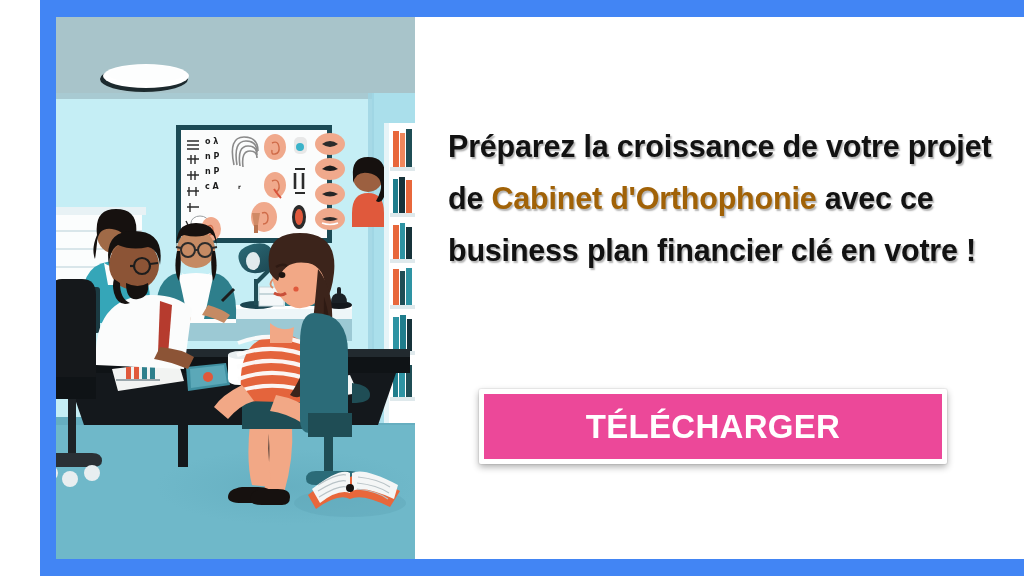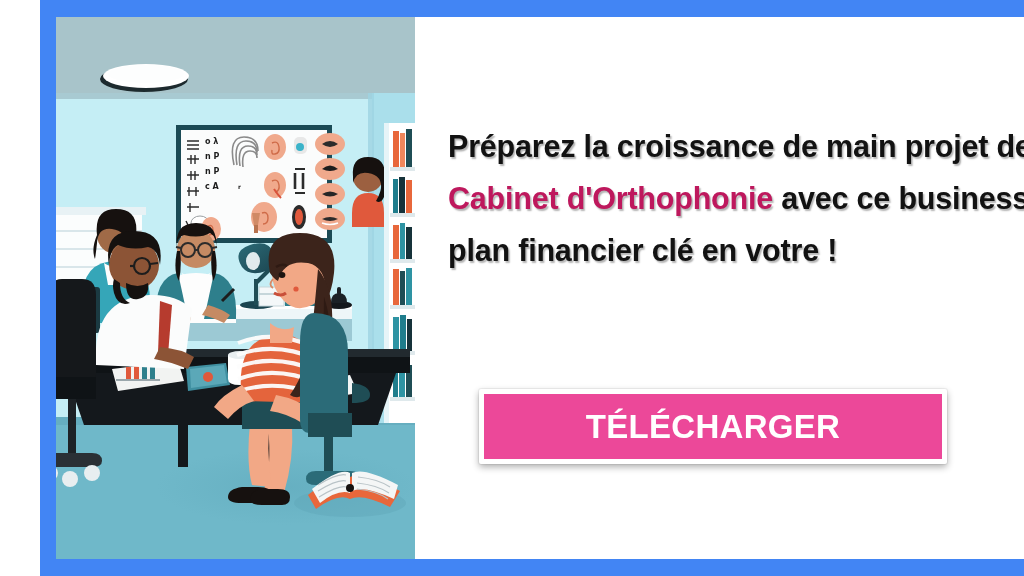--- a/index.html
+++ b/index.html
@@ -59,21 +59,21 @@
     width: 585px;
     margin: 0;
     font-family: "Liberation Sans", sans-serif;
     font-size: 30.5px;
     font-weight: 700;
     line-height: 52px;
     color: #121212;
     letter-spacing: -0.2px;
     text-shadow: 1.5px 1.5px 1.6px rgba(0,0,0,0.30);
   }
-  #headline .hl-brand { color: #be185d; }
+  #headline .hl-brand { color: #a16207; }
 
   #cta-button {
     position: absolute;
     left: 64px;
     top: 372px;
     width: 468px;
     height: 75px;
     box-sizing: border-box;
     background: #ec4899;
     border: 5px solid #ffffff;
@@ -431,21 +431,21 @@
             </g>
             <circle cx="294" cy="471" r="4" fill="#15110f"></circle>
           </g>
 
         </g>
       </svg>
     </div>
 
     <div id="copy-panel">
 
-      <h1 id="headline"><span class="hl-line">Préparez la croissance de main</span>
+      <h1 id="headline"><span class="hl-line">Préparez la croissance de votre</span>
         <span class="hl-plain">projet de </span><span class="hl-brand">Cabinet d'Orthophonie</span>
         <span class="hl-line">avec ce business plan financier clé</span>
         <span class="hl-line">en votre !</span>
       </h1>
 
       <button id="cta-button">TÉLÉCHARGER MAINTENANT</button>
 
     </div>
 
   </div>

